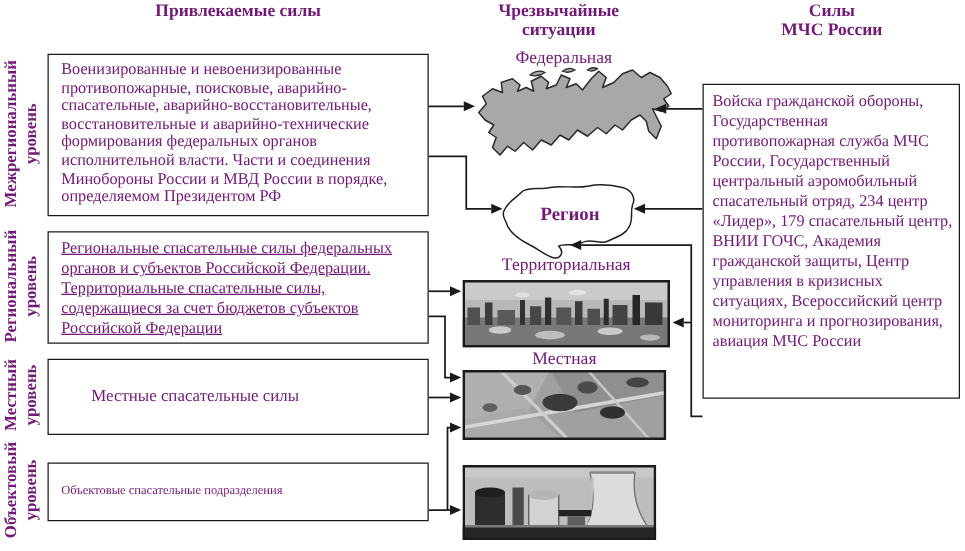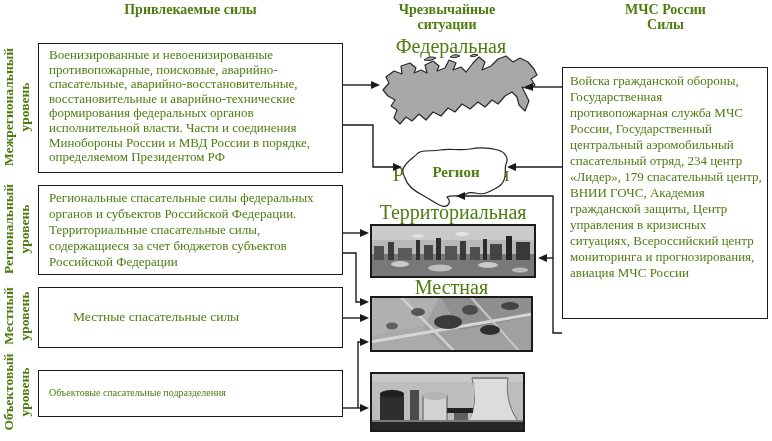--- a/index.html
+++ b/index.html
@@ -1,58 +1,58 @@
 <!DOCTYPE html>
 <html lang="ru"><head>
 <meta charset="utf-8">
 <style>
   html,body{margin:0;padding:0;background:#fff;}
   .stage{
     position:relative;width:772px;height:441px;background:#fff;overflow:hidden;
-    font-family:"Liberation Serif","DejaVu Serif",serif;color:#4d7c0f;
+    font-family:"Liberation Serif","DejaVu Serif",serif;color:#701a75;
   }
   .hdr{position:absolute;font-weight:bold;font-size:14px;line-height:15px;text-align:center;}
   .vlabel{
     position:absolute;font-weight:bold;font-size:13.5px;line-height:16px;
     text-align:center;transform:rotate(-90deg);white-space:normal;
   }
   .box{
     position:absolute;box-sizing:border-box;border:1.5px solid #1a1a1a;background:#fff;
     font-size:13px;line-height:14.6px;padding:4px 8px 2px 10px;overflow:hidden;word-wrap:break-word;
   }
   .box.center-v{display:flex;align-items:center;padding-top:0;padding-bottom:0;}
   .rbox{line-height:16px;padding:5px 5px 2px 7px;margin-top:34px;}
-  .slabel{position:absolute;font-size:20px;line-height:15px;text-align:center;}
+  .slabel{position:absolute;font-size:14px;line-height:15px;text-align:center;}
   .figure{position:absolute;}
   .figure svg{display:block;}
   .overlay{position:absolute;left:0;top:0;pointer-events:none;}
   .region-caption{position:absolute;font-size:15px;text-align:center;}
 </style>
 </head>
 <body>
 
 <div class="stage">
 
   <div class="hdr" style="left:38px;top:2px;width:305px;">Привлекаемые силы</div>
   <div class="hdr" style="left:387px;top:2px;width:120px;">
     <div>Чрезвычайные</div>
     <div>ситуации</div>
   </div>
   <div class="hdr" style="left:563px;top:2px;width:205px;">
+    <div>Силы</div>
     <div>МЧС России</div>
-    <div>Силы</div>
   </div>
 
   <div class="vlabel" style="width:134px;left:-50px;top:91px;">Межрегиональный уровень</div>
   <div class="vlabel" style="width:110px;left:-38px;top:213px;">Региональный уровень</div>
   <div class="vlabel" style="width:76px;left:-21px;top:300px;">Местный уровень</div>
   <div class="vlabel" style="width:94px;left:-30px;top:376px;">Объектовый уровень</div>
 
   <div class="box" style="left:38px;top:43px;width:305px;height:130px;">Военизированные и невоенизированные противопожарные, поисковые, аварийно-спасательные, аварийно-восстановительные, восстановительные и аварийно-технические формирования федеральных органов исполнительной власти. Части и соединения Минобороны России и МВД России в порядке, определяемом Президентом РФ</div>
-  <div class="box" style="left:38px;top:185px;width:305px;height:90px;line-height:16px;">Региональные спасательные силы федеральных органов и субъектов Российской Федерации. Территориальные спасательные силы, содержащиеся за счет бюджетов субъектов Российской Федерации</div>
+  <div class="box" style="left:38px;top:185px;width:305px;height:90px;line-height:16px;text-decoration:underline;">Региональные спасательные силы федеральных органов и субъектов Российской Федерации. Территориальные спасательные силы, содержащиеся за счет бюджетов субъектов Российской Федерации</div>
   <div class="box center-v" style="left:38px;top:287px;width:305px;height:61px;font-size:13.5px;padding-left:34px;">Местные спасательные силы</div>
   <div class="box center-v" style="left:38px;top:370px;width:305px;height:47px;font-size:10px;">Объектовые спасательные подразделения</div>
 
   <div class="box rbox" style="left:562px;top:33px;width:206px;height:252px;">Войска гражданской обороны, Государственная противопожарная служба МЧС России, Государственный центральный аэромобильный спасательный отряд, 234 центр «Лидер», 179 спасательный центр, ВНИИ ГОЧС, Академия гражданской защиты, Центр управления в кризисных ситуациях, Всероссийский центр мониторинга и прогнозирования, авиация МЧС России</div>
 
   <div class="slabel" style="left:371px;top:39px;width:160px;">Федеральная</div>
   <div class="slabel" style="left:371px;top:135px;width:160px;margin-top:32px;">Региональная</div>
   <div class="slabel" style="left:370px;top:205px;width:166px;">Территориальная</div>
   <div class="slabel" style="left:370px;top:280px;width:163px;">Местная</div>
 

